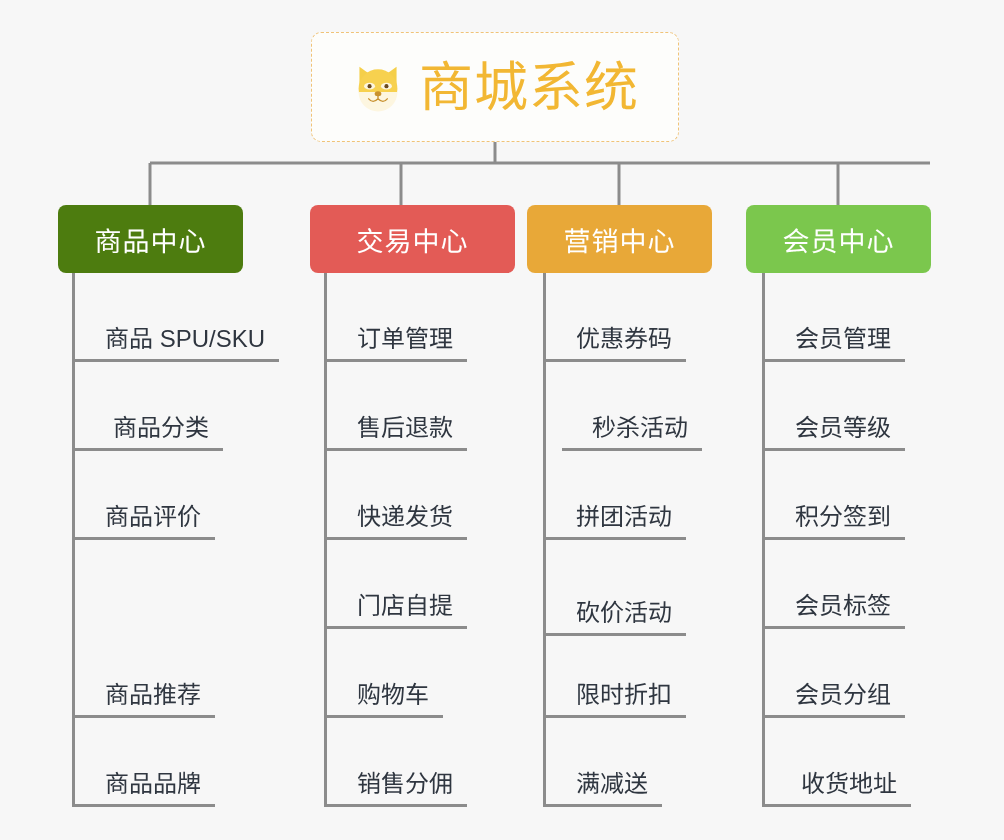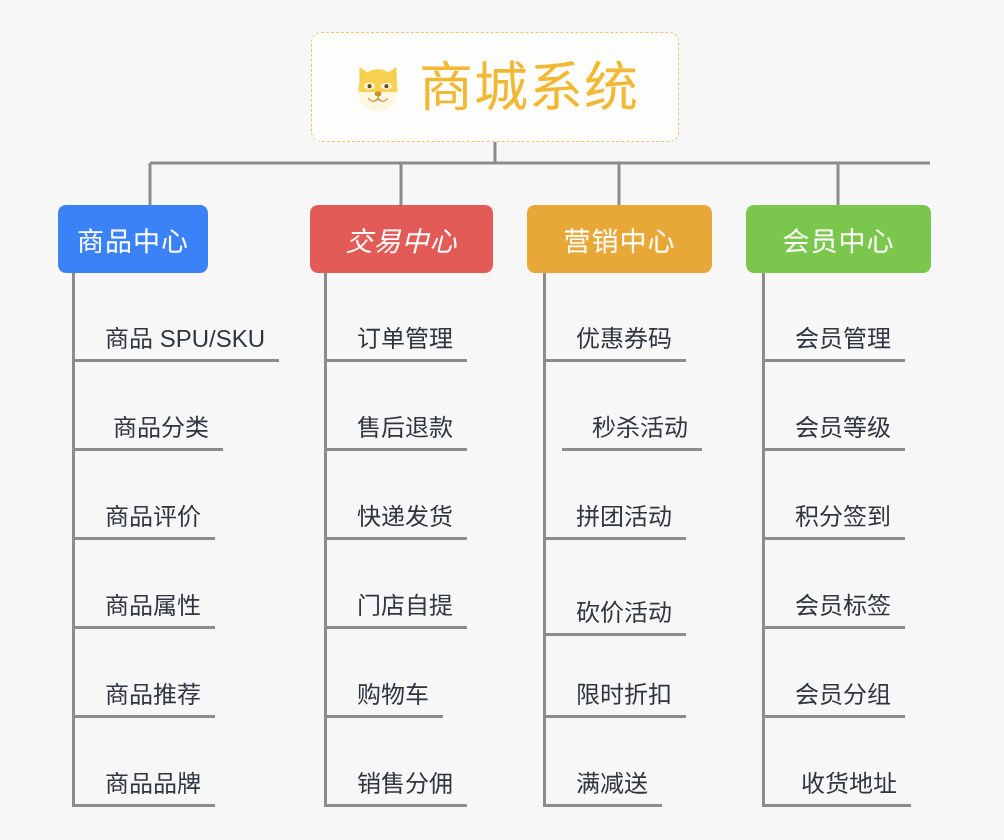--- a/index.html
+++ b/index.html
@@ -152,45 +152,42 @@
 
         <ellipse cx="32" cy="40" rx="4" ry="3" fill="#c8912f"></ellipse>
 
         <path d="M32 43 L32 46 M32 46 q-6 6 -11 0 M32 46 q6 6 11 0" stroke="#c8912f" stroke-width="1.6" fill="none" stroke-linecap="round"></path>
       </svg>
     </span>
     <span class="root-title">商城系统</span>
   </div>
 
   <div id="columns-host">
-      <div class="cat-header" style="left: 58px; top: 205px; width: 150px; background: #3b82f6;">
+      <div class="cat-header" style="left: 58px; top: 205px; width: 185px; background: #4d7c0f;">
         <span>商品中心</span>
       </div>
       <div class="leaf-column" style="left: 72px; top: 273px; width: 260px; height: 534px;">
         <div class="col-spine" style="height: 534px; background: rgb(140, 140, 140);"></div>
         <div class="leaf-item" style="top: 0px;">
           <div class="leaf-inner" style="border-bottom-color: rgb(140, 140, 140);"><span class="leaf-label">商品 SPU/SKU</span></div>
         </div>
         <div class="leaf-item" style="top: 89px;">
           <div class="leaf-inner" style="border-bottom-color: rgb(140, 140, 140); padding-left: 38px;"><span class="leaf-label">商品分类</span></div>
         </div>
         <div class="leaf-item" style="top: 178px;">
           <div class="leaf-inner" style="border-bottom-color: rgb(140, 140, 140);"><span class="leaf-label">商品评价</span></div>
         </div>
-        <div class="leaf-item" style="top: 267px;">
-          <div class="leaf-inner" style="border-bottom-color: rgb(140, 140, 140);"><span class="leaf-label">商品属性</span></div>
-        </div>
         <div class="leaf-item" style="top: 356px;">
           <div class="leaf-inner" style="border-bottom-color: rgb(140, 140, 140);"><span class="leaf-label">商品推荐</span></div>
         </div>
         <div class="leaf-item" style="top: 445px;">
           <div class="leaf-inner" style="border-bottom-color: rgb(140, 140, 140);"><span class="leaf-label">商品品牌</span></div>
         </div>
       </div>
-      <div class="cat-header" style="left: 310px; top: 205px; width: 183px; background: rgb(227, 91, 86); font-style: italic;">
+      <div class="cat-header" style="left: 310px; top: 205px; width: 205px; background: rgb(227, 91, 86);">
         <span>交易中心</span>
       </div>
       <div class="leaf-column" style="left: 324px; top: 273px; width: 260px; height: 534px;">
         <div class="col-spine" style="height: 534px; background: rgb(140, 140, 140);"></div>
         <div class="leaf-item" style="top: 0px;">
           <div class="leaf-inner" style="border-bottom-color: rgb(140, 140, 140);"><span class="leaf-label">订单管理</span></div>
         </div>
         <div class="leaf-item" style="top: 89px;">
           <div class="leaf-inner" style="border-bottom-color: rgb(140, 140, 140);"><span class="leaf-label">售后退款</span></div>
         </div>

